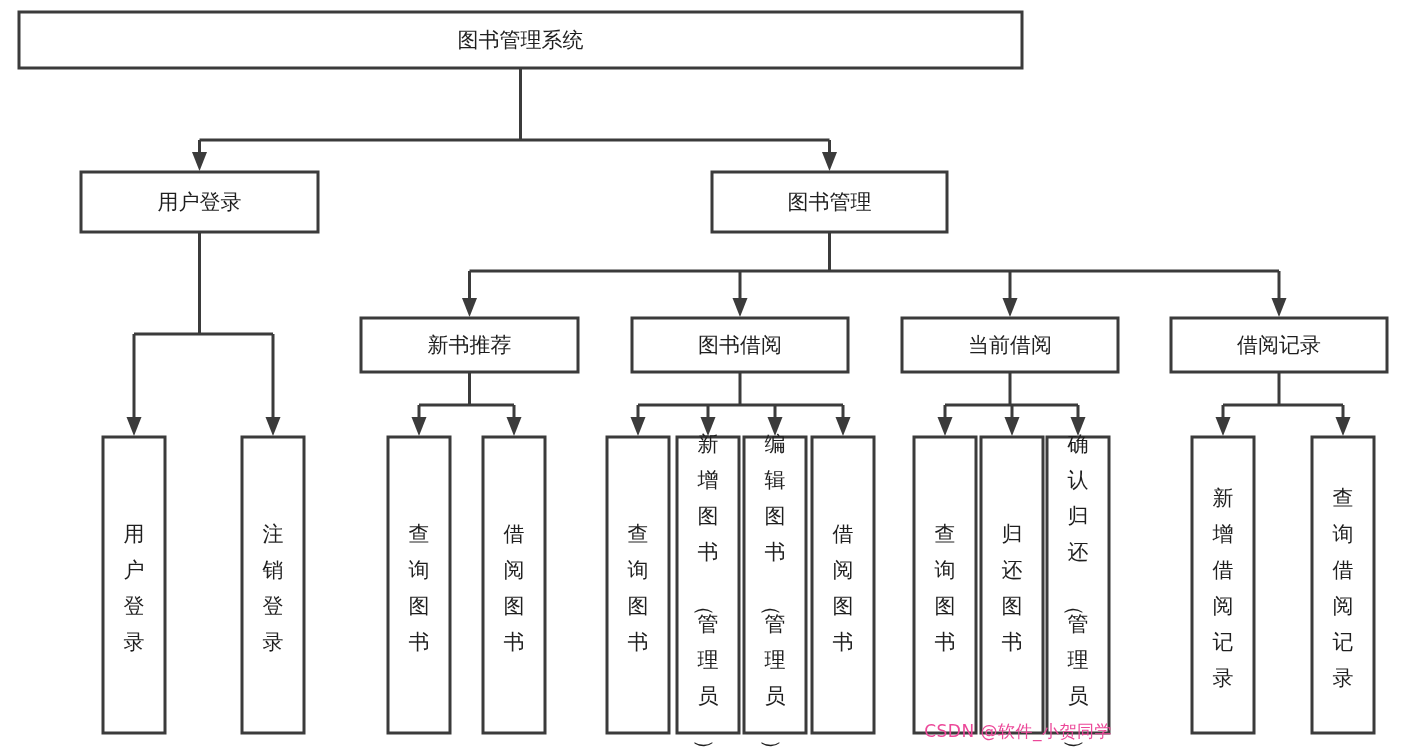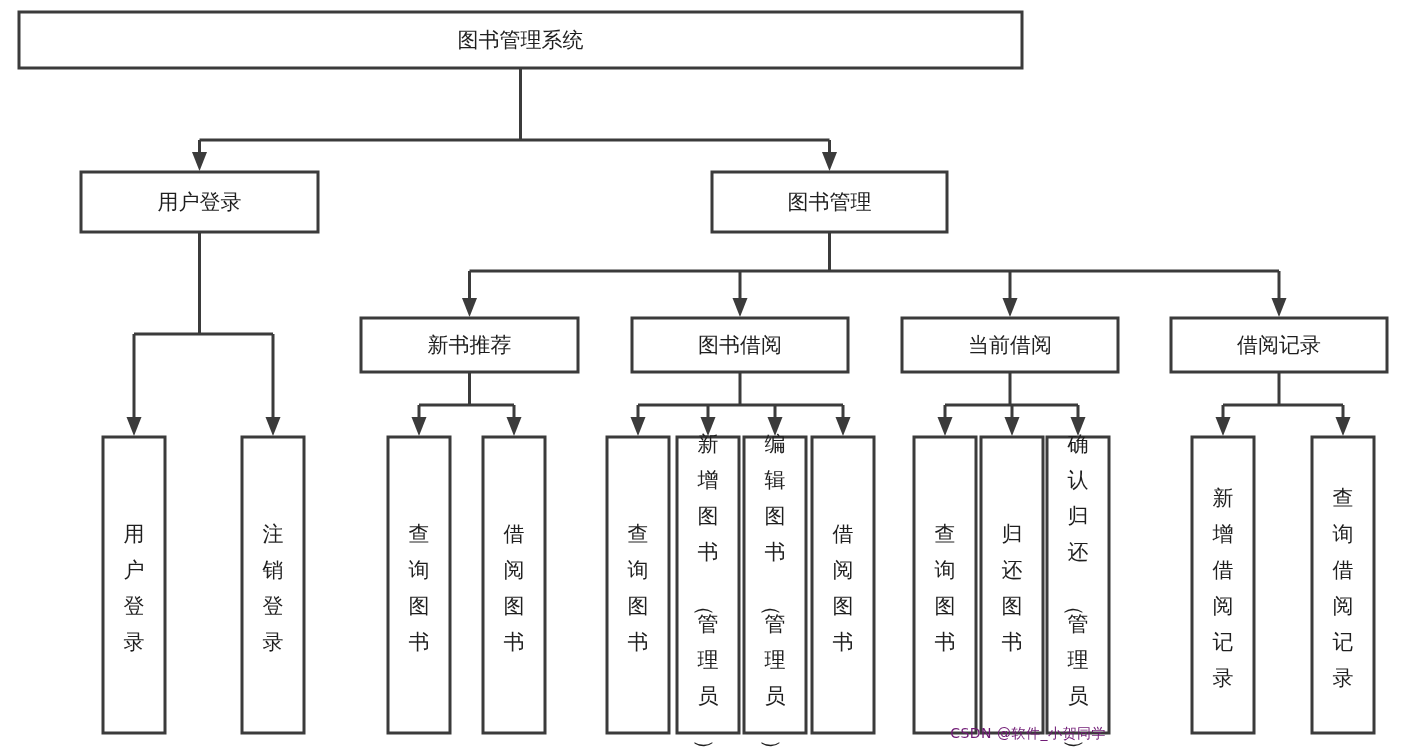--- a/index.html
+++ b/index.html
@@ -51,25 +51,25 @@
     dominant-baseline: middle;
   }
   .node-label-vertical {
     fill: #1f1f1f;
     font-family: "DejaVu Sans", "Liberation Sans", sans-serif;
     font-size: 21px;
     text-anchor: middle;
   }
   .watermark {
     position: absolute;
-    right: 6px;
+    right: 0;
     bottom: 4px;
     font-family: "DejaVu Sans", "Liberation Sans", sans-serif;
-    font-size: 14px;
-    color: #701a75;
+    font-size: 17px;
+    color: #ec4899;
     white-space: nowrap;
     letter-spacing: 0.5px;
   }
 </style>
 </head>
 <body>
 
 <div id="diagram-root">
   <svg id="tree-svg" viewBox="0 0 1405 747" xmlns="http://www.w3.org/2000/svg">
     <g id="edges-layer">

